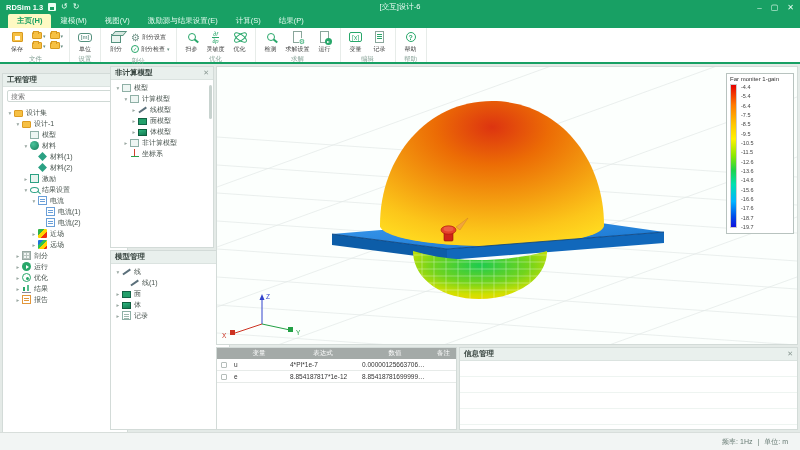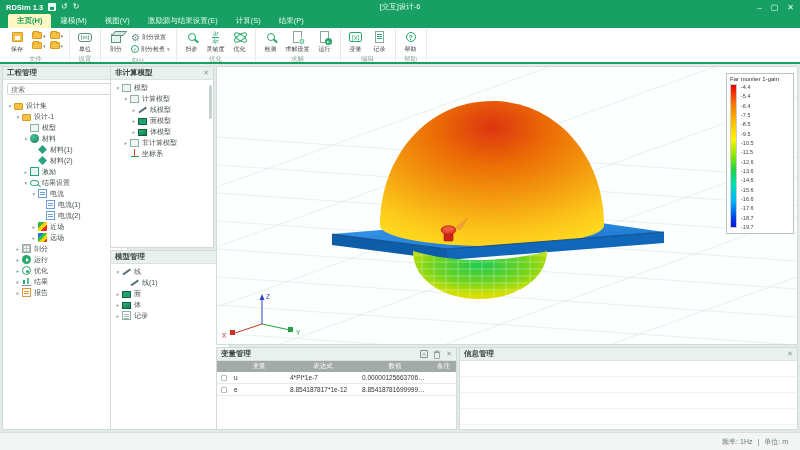--- a/index.html
+++ b/index.html
@@ -107,21 +107,21 @@
   .i-report::after{content:"";position:absolute;left:1px;right:1px;top:2px;height:1px;background:#e2973b;box-shadow:0 2px 0 #e2973b}
   .i-line::after{content:"";position:absolute;left:0;top:4px;width:9px;height:1.5px;background:#5a6f7a;transform:rotate(-35deg)}
   .i-surface{background:#23a06b;border:1px solid #136346;width:7px !important;height:7px !important;margin-top:1px}
   .i-solid{background:linear-gradient(160deg,#2db67d,#157a52);border:1px solid #0f5e3e;width:7px !important;height:7px !important;margin-top:1px}
   .i-record{background:#fff;border:1px solid #8fb0a6;width:7px !important}
   .i-record::after{content:"";position:absolute;left:1px;right:1px;top:2px;height:1px;background:#9fb8af;box-shadow:0 2px 0 #9fb8af,0 4px 0 #9fb8af}
   .i-axes::before{content:"";position:absolute;left:4px;top:0;width:1px;height:8px;background:#d2402c}
   .i-axes::after{content:"";position:absolute;left:1px;bottom:1px;width:8px;height:1px;background:#2a9e4a}
 
   
-  .p-project{left:2px;top:66px;width:126px;height:364px}
+  .p-project{left:2px;top:73px;width:126px;height:364px}
   .p-prop{left:110px;top:66px;width:104px;height:182px}
   .p-model{left:110px;top:250px;width:120px;height:180px}
   .p-viewport{left:216px;top:66px;width:582px;height:279px;background:#fcfffd}
   .p-vars{left:216px;top:347px;width:241px;height:83px}
   .p-info{left:459px;top:347px;width:339px;height:83px}
   .p-info .info-body{height:68px;background:repeating-linear-gradient(#fff 0 15px,#eef4f1 15px 16px)}
 
   
   .legend{position:absolute;right:3px;top:6px;width:68px;background:#fff;border:1px solid #b8c3bf;padding:2px 3px 3px}
   .legend-title{font-size:6px;color:#333;margin-bottom:2px;white-space:nowrap}
@@ -614,34 +614,20 @@
           <div>-16.6</div>
           <div>-17.6</div>
           <div>-18.7</div>
           <div>-19.7</div>
         </div>
     </div>
   </div>
 </div>
 
 <div class="panel p-vars">
-  <div class="panel-h">
-    <span>变量管理</span>
-    <span class="panel-x" style="display:flex;gap:5px;align-items:center">
-      <span class="plus-sq">+</span>
-      <span class="hicon">
-        <svg width="8" height="9" viewBox="0 0 8 9">
-          <rect x="1.5" y="2.5" width="5" height="6" rx="0.5" fill="none" stroke="#7d948c" stroke-width="0.8"></rect>
-          <line x1="0.5" y1="2" x2="7.5" y2="2" stroke="#7d948c" stroke-width="0.8"></line>
-          <rect x="3" y="0.5" width="2" height="1.2" fill="#7d948c"></rect>
-        </svg>
-      </span>
-      <span>✕</span>
-    </span>
-  </div>
   <div class="vtable">
     <div class="vhead">
       <span class="vc c-cb"></span>
       <span class="vc c-name">变量</span>
       <span class="vc c-expr">表达式</span>
       <span class="vc c-val">数值</span>
       <span class="vc c-note">备注</span>
     </div>
     <div id="var-rows">
         <div class="vrow">

